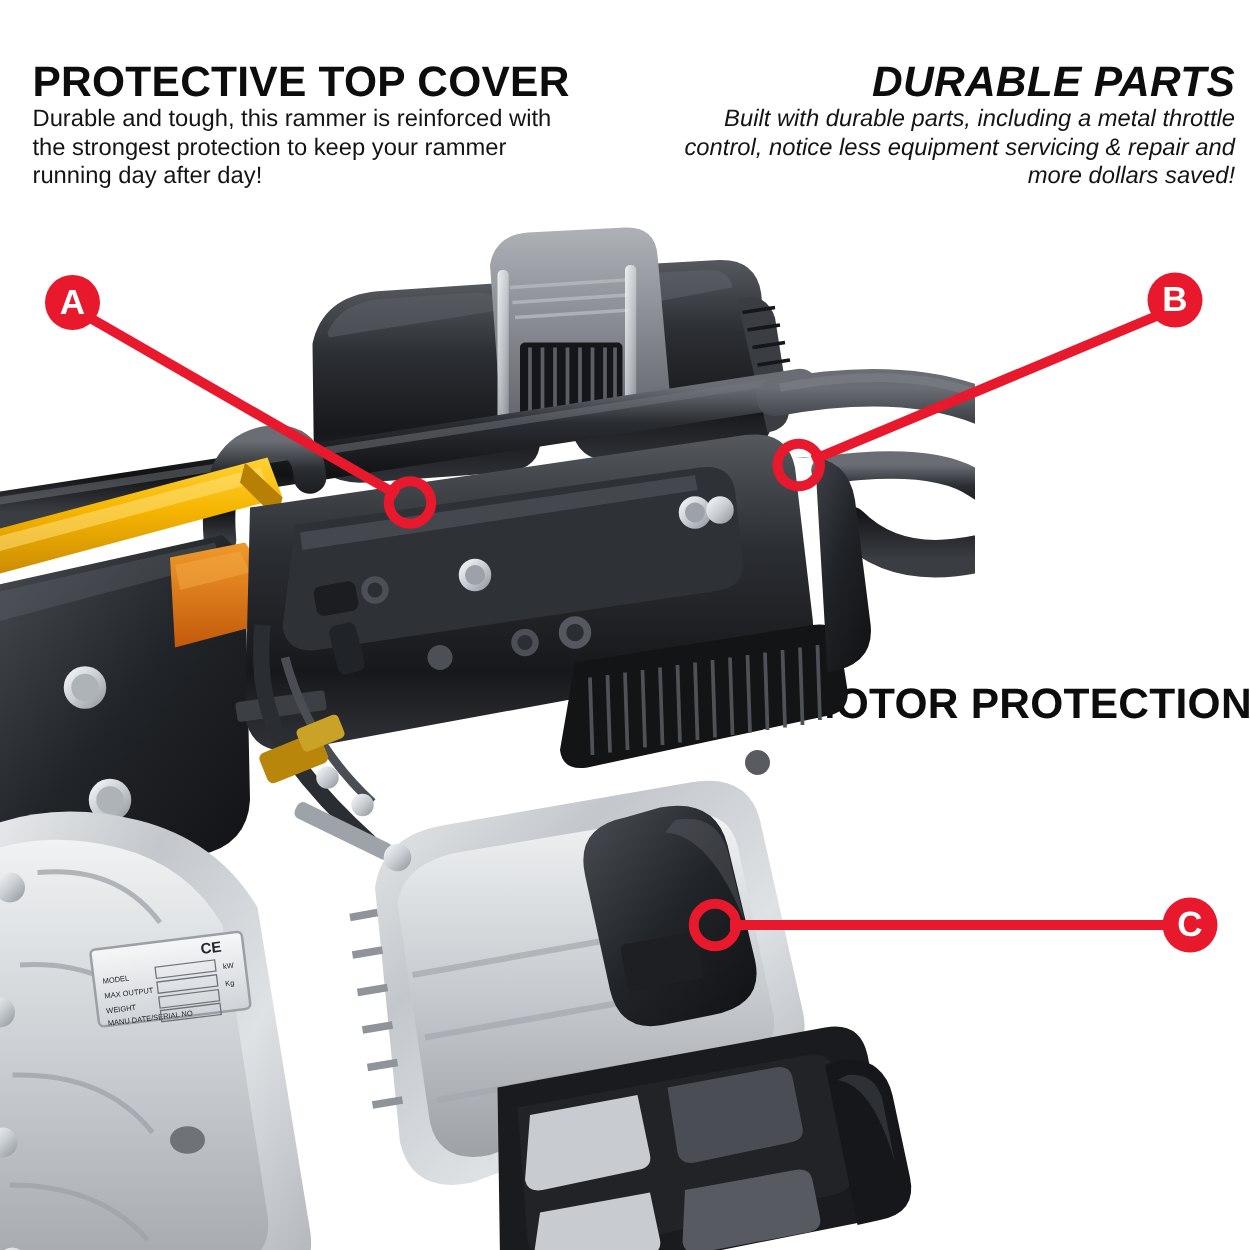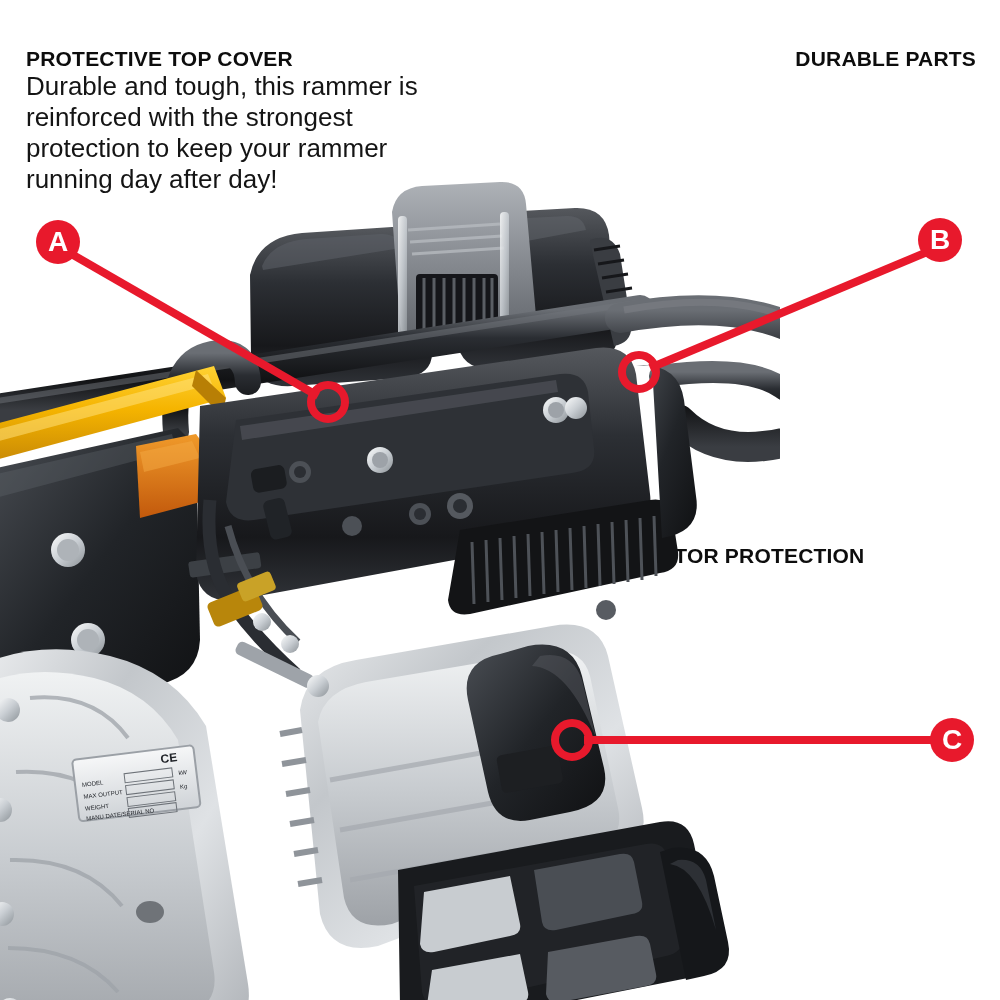--- a/index.html
+++ b/index.html
@@ -8,34 +8,34 @@
     background: #ffffff;
     font-family: "Liberation Sans", sans-serif;
     overflow: hidden;
   }
   #stage { position: relative; width: 1000px; height: 1000px; background: #fff; }
 
   
   .callout { position: absolute; }
   .callout .title {
     font-weight: bold;
-    font-size: 21px;
+    font-size: 34px;
     letter-spacing: 0.2px;
     color: #0d0d0d;
     line-height: 1.08;
     white-space: nowrap;
   }
   .callout .body {
-    font-size: 26px;
+    font-size: 19px;
     color: #141414;
     line-height: 1.20;
     font-weight: 400;
   }
   #callout-a { left: 26px; top: 48px; text-align: left; width: 430px; }
-  #callout-b { right: 24px; top: 48px; text-align: right; width: 460px; }
+  #callout-b { right: 12px; top: 48px; text-align: right; width: 460px; font-style: italic; }
   #callout-c { left: 640px; top: 545px; text-align: left; width: 345px; }
 
   
   .badge {
     position: absolute;
     width: 44px; height: 44px;
     border-radius: 50%;
     display: flex; align-items: center; justify-content: center;
     color: #fff;
     font-weight: bold;
@@ -347,20 +347,21 @@
     <circle cx="572" cy="740" r="17" fill="none" stroke="#E8192C" stroke-width="8"></circle>
   </svg>
 
   <div class="callout" id="callout-a">
     <div class="title">PROTECTIVE TOP COVER</div>
     <div class="body">Durable and tough, this rammer is reinforced with the strongest protection to keep your rammer running day after day!</div>
   </div>
 
   <div class="callout" id="callout-b">
     <div class="title">DURABLE PARTS</div>
+    <div class="body">Built with durable parts, including a metal throttle control, notice less equipment servicing &amp; repair and more dollars saved!</div>
   </div>
 
   <div class="callout" id="callout-c">
     <div class="title">MOTOR PROTECTION</div>
   </div>
 
   <div class="badge" id="badge-a" style="background: rgb(232, 25, 44);">A</div>
   <div class="badge" id="badge-b" style="background: rgb(232, 25, 44);">B</div>
   <div class="badge" id="badge-c" style="background: rgb(232, 25, 44);">C</div>
 

